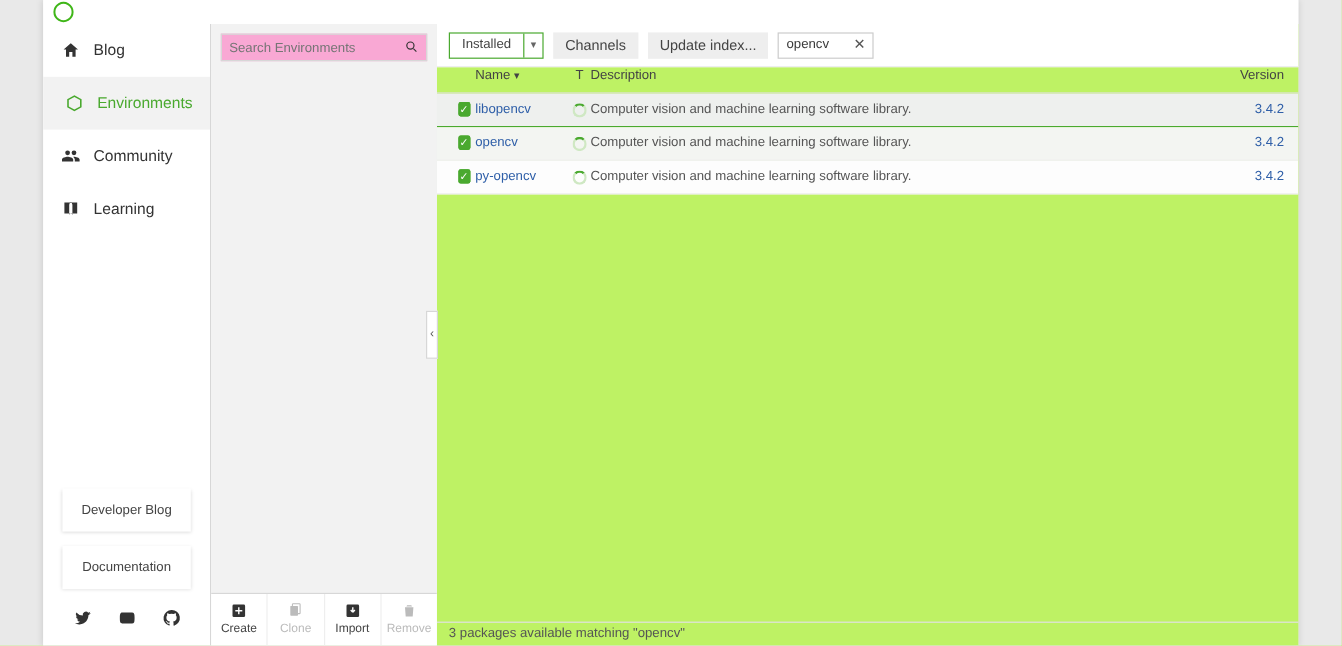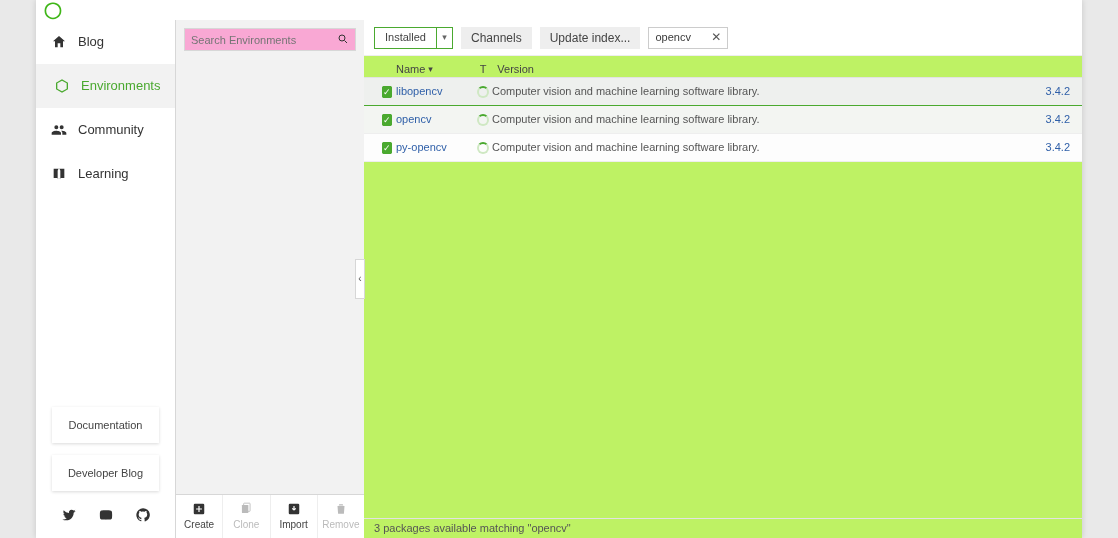--- a/index.html
+++ b/index.html
@@ -162,21 +162,21 @@
   .flat-btn{
     height:22px;padding:0 10px;background:#eee;border:none;font-size:12px;color:#444;cursor:pointer;
   }
   .filter-box{
     height:22px;border:1px solid #ccc;display:flex;align-items:center;font-size:11px;
     padding:0 6px;gap:8px;min-width:80px;
   }
   .filter-box .x{color:#555;cursor:pointer;font-size:12px;margin-left:auto}
 
   .pkg-header{
-    height:22px;display:flex;align-items:flex-end;font-size:11px;color:#444;
+    height:22px;display:flex;align-items:flex-start;font-size:11px;color:#444;
     border-bottom:1px solid #e2e2e2;padding-left:18px;
   }
   .col-check{width:14px}
   .col-name{width:78px;display:flex;align-items:center;gap:3px}
   .col-t{width:18px;text-align:center}
   .col-desc{flex:1}
   .col-ver{width:54px;text-align:right;padding-right:12px}
 
   .pkg-rows{flex:1;overflow:auto}
   .pkg-row{
@@ -252,24 +252,24 @@
             <svg viewBox="0 0 24 24" width="16" height="16" fill="#333">
                 <path d="M4 4h7a3 3 0 0 1 3 3v13a2 2 0 0 0-2-2H4V4zm16 0h-7a3 3 0 0 0-3 3v13a2 2 0 0 1 2-2h8V4z"></path>
               </svg>
           </span>
           <span>Learning</span>
         </div>
 
         <div class="side-spacer"></div>
 
         <div class="side-card">
+          <span>Developer Blog</span>
+        </div>
+        <div class="side-card">
           <span>Documentation</span>
-        </div>
-        <div class="side-card">
-          <span>Developer Blog</span>
         </div>
 
         <div class="social">
           <span>
             <svg viewBox="0 0 24 24" width="16" height="16" fill="#333">
                 <path d="M22 5.9a8 8 0 0 1-2.4.6 4 4 0 0 0 1.8-2.2 8 8 0 0 1-2.6 1A4 4 0 0 0 12 9a11 11 0 0 1-8-4 4 4 0 0 0 1.2 5.3 4 4 0 0 1-1.8-.5v.1a4 4 0 0 0 3.2 3.9 4 4 0 0 1-1.8.1 4 4 0 0 0 3.7 2.8A8 8 0 0 1 2 18.6 11 11 0 0 0 8 20c7 0 11-6 11-11v-.5A8 8 0 0 0 22 5.9z"></path>
               </svg>
           </span>
           <span>
             <svg viewBox="0 0 24 24" width="16" height="16" fill="#333">
@@ -358,20 +358,21 @@
           </div>
         </div>
 
         <div class="pkg-header">
           <span class="col-check"></span>
           <span class="col-name">
             <span>Name</span>
             <span style="font-size:9px">▾</span>
           </span>
           <span class="col-t">T</span>
+          <span class="col-desc">Description</span>
           <span class="col-ver">Version</span>
         </div>
 
         <div class="pkg-rows">
 
           <div class="pkg-row sel">
             <span class="c-check"><span class="chk">✓</span></span>
             <span class="c-name">libopencv</span>
             <span class="c-t">
                 <span class="spinner"></span>

